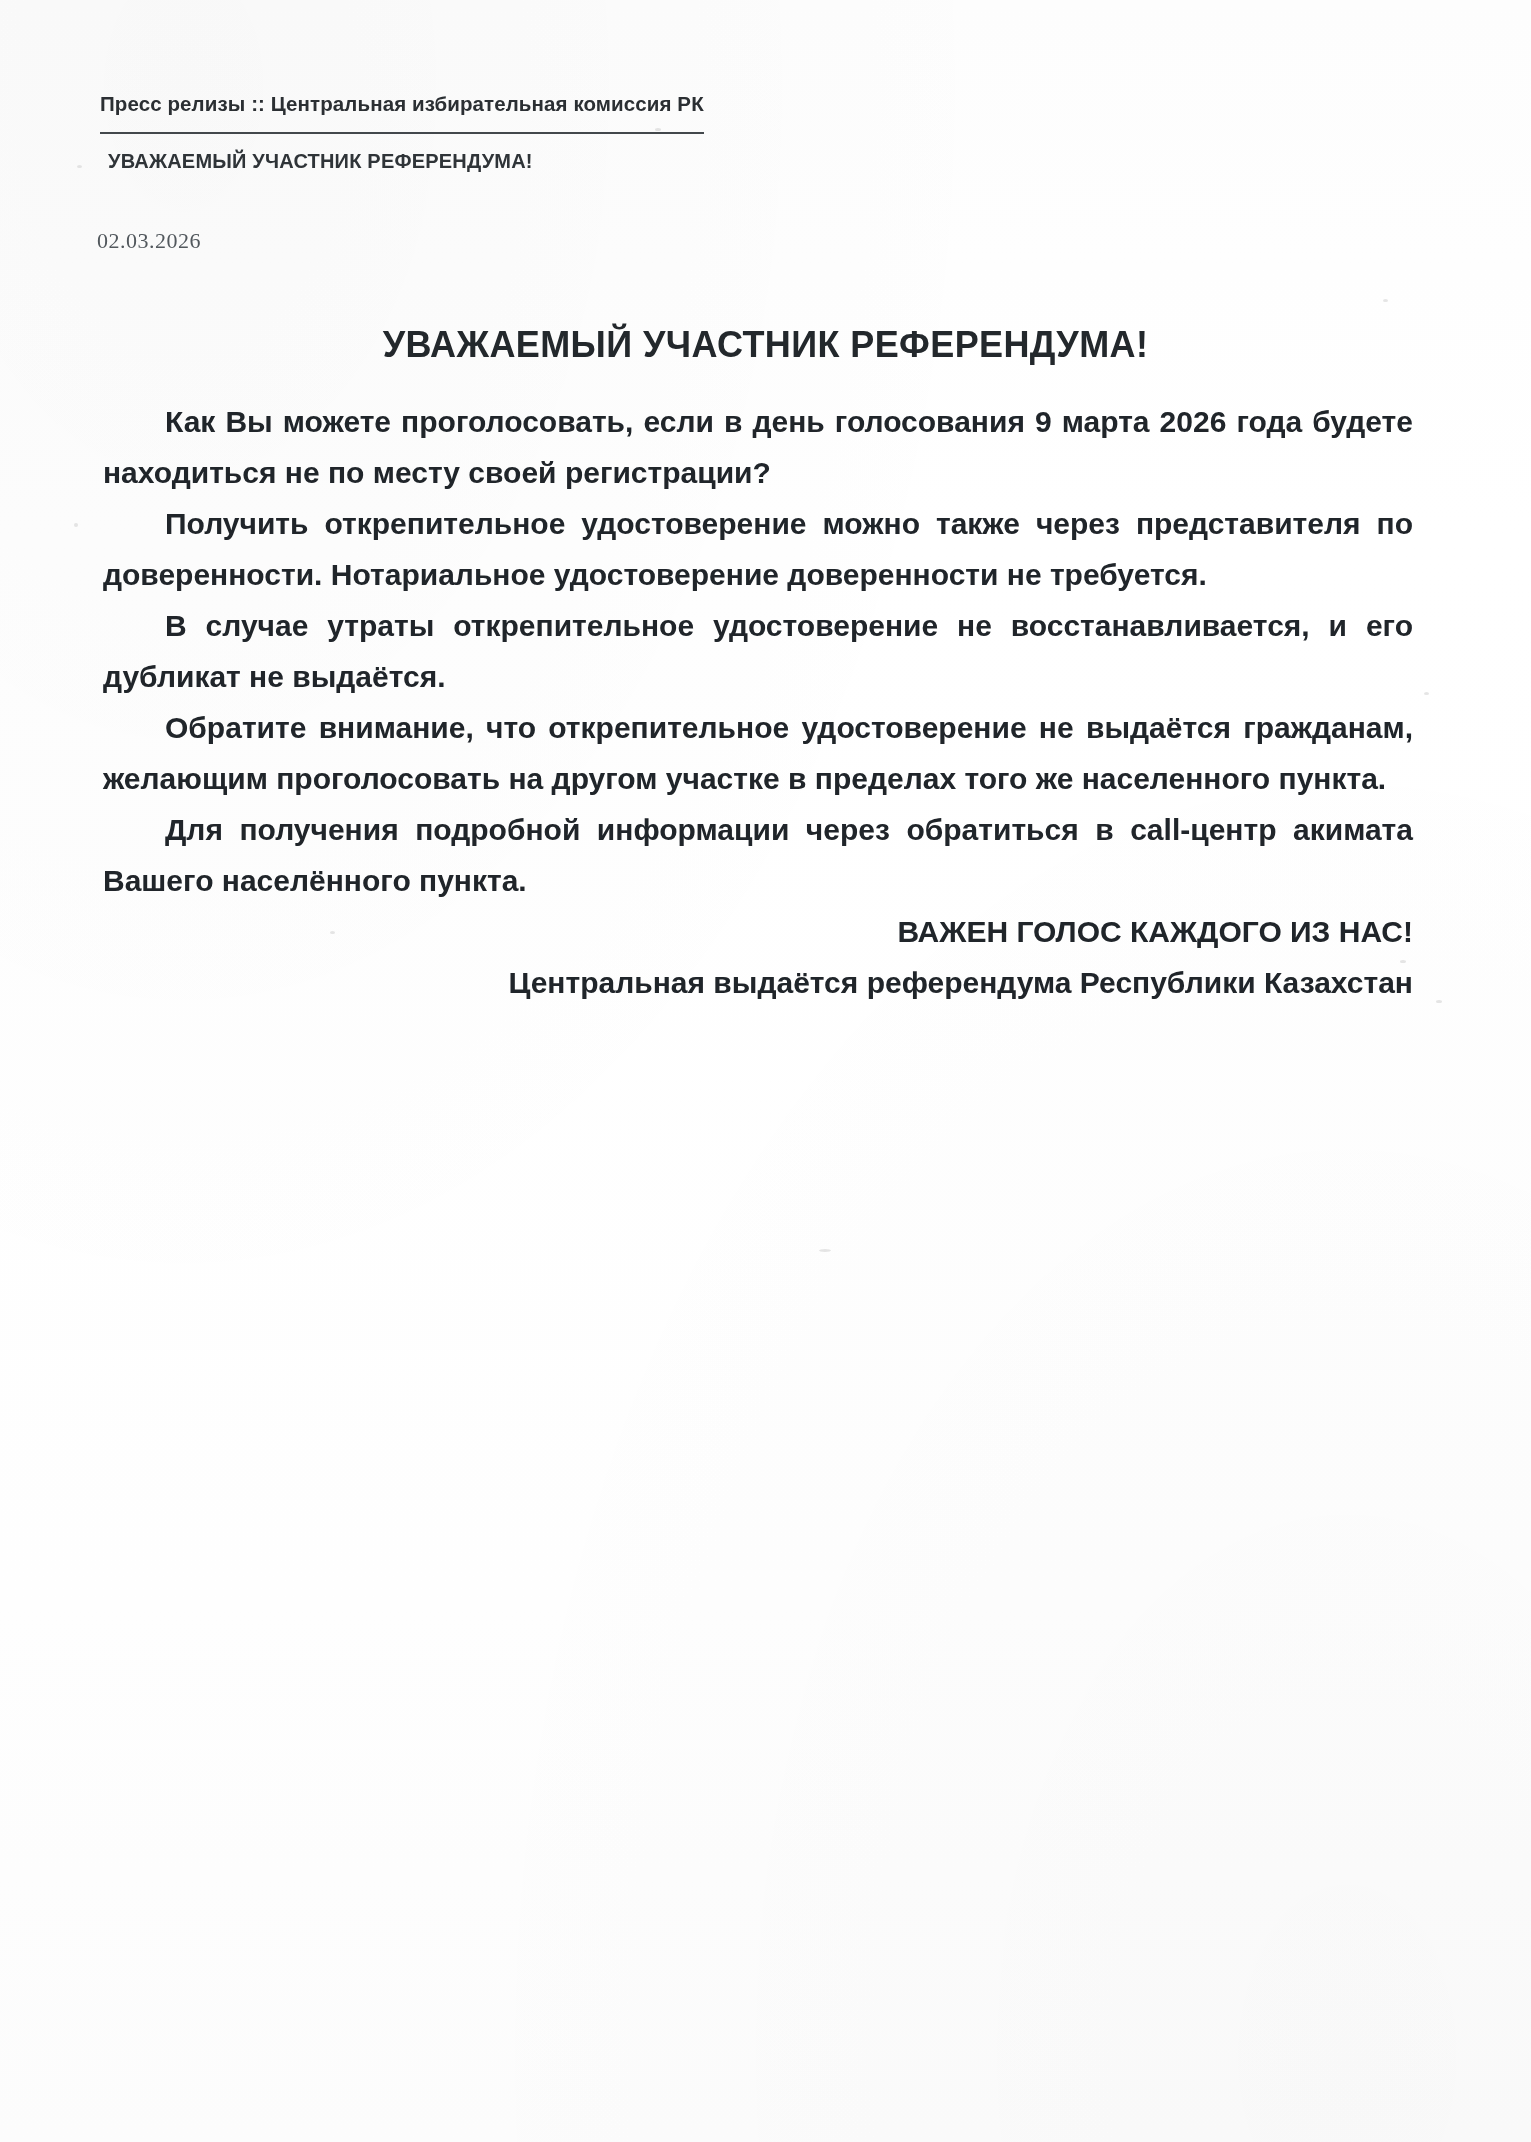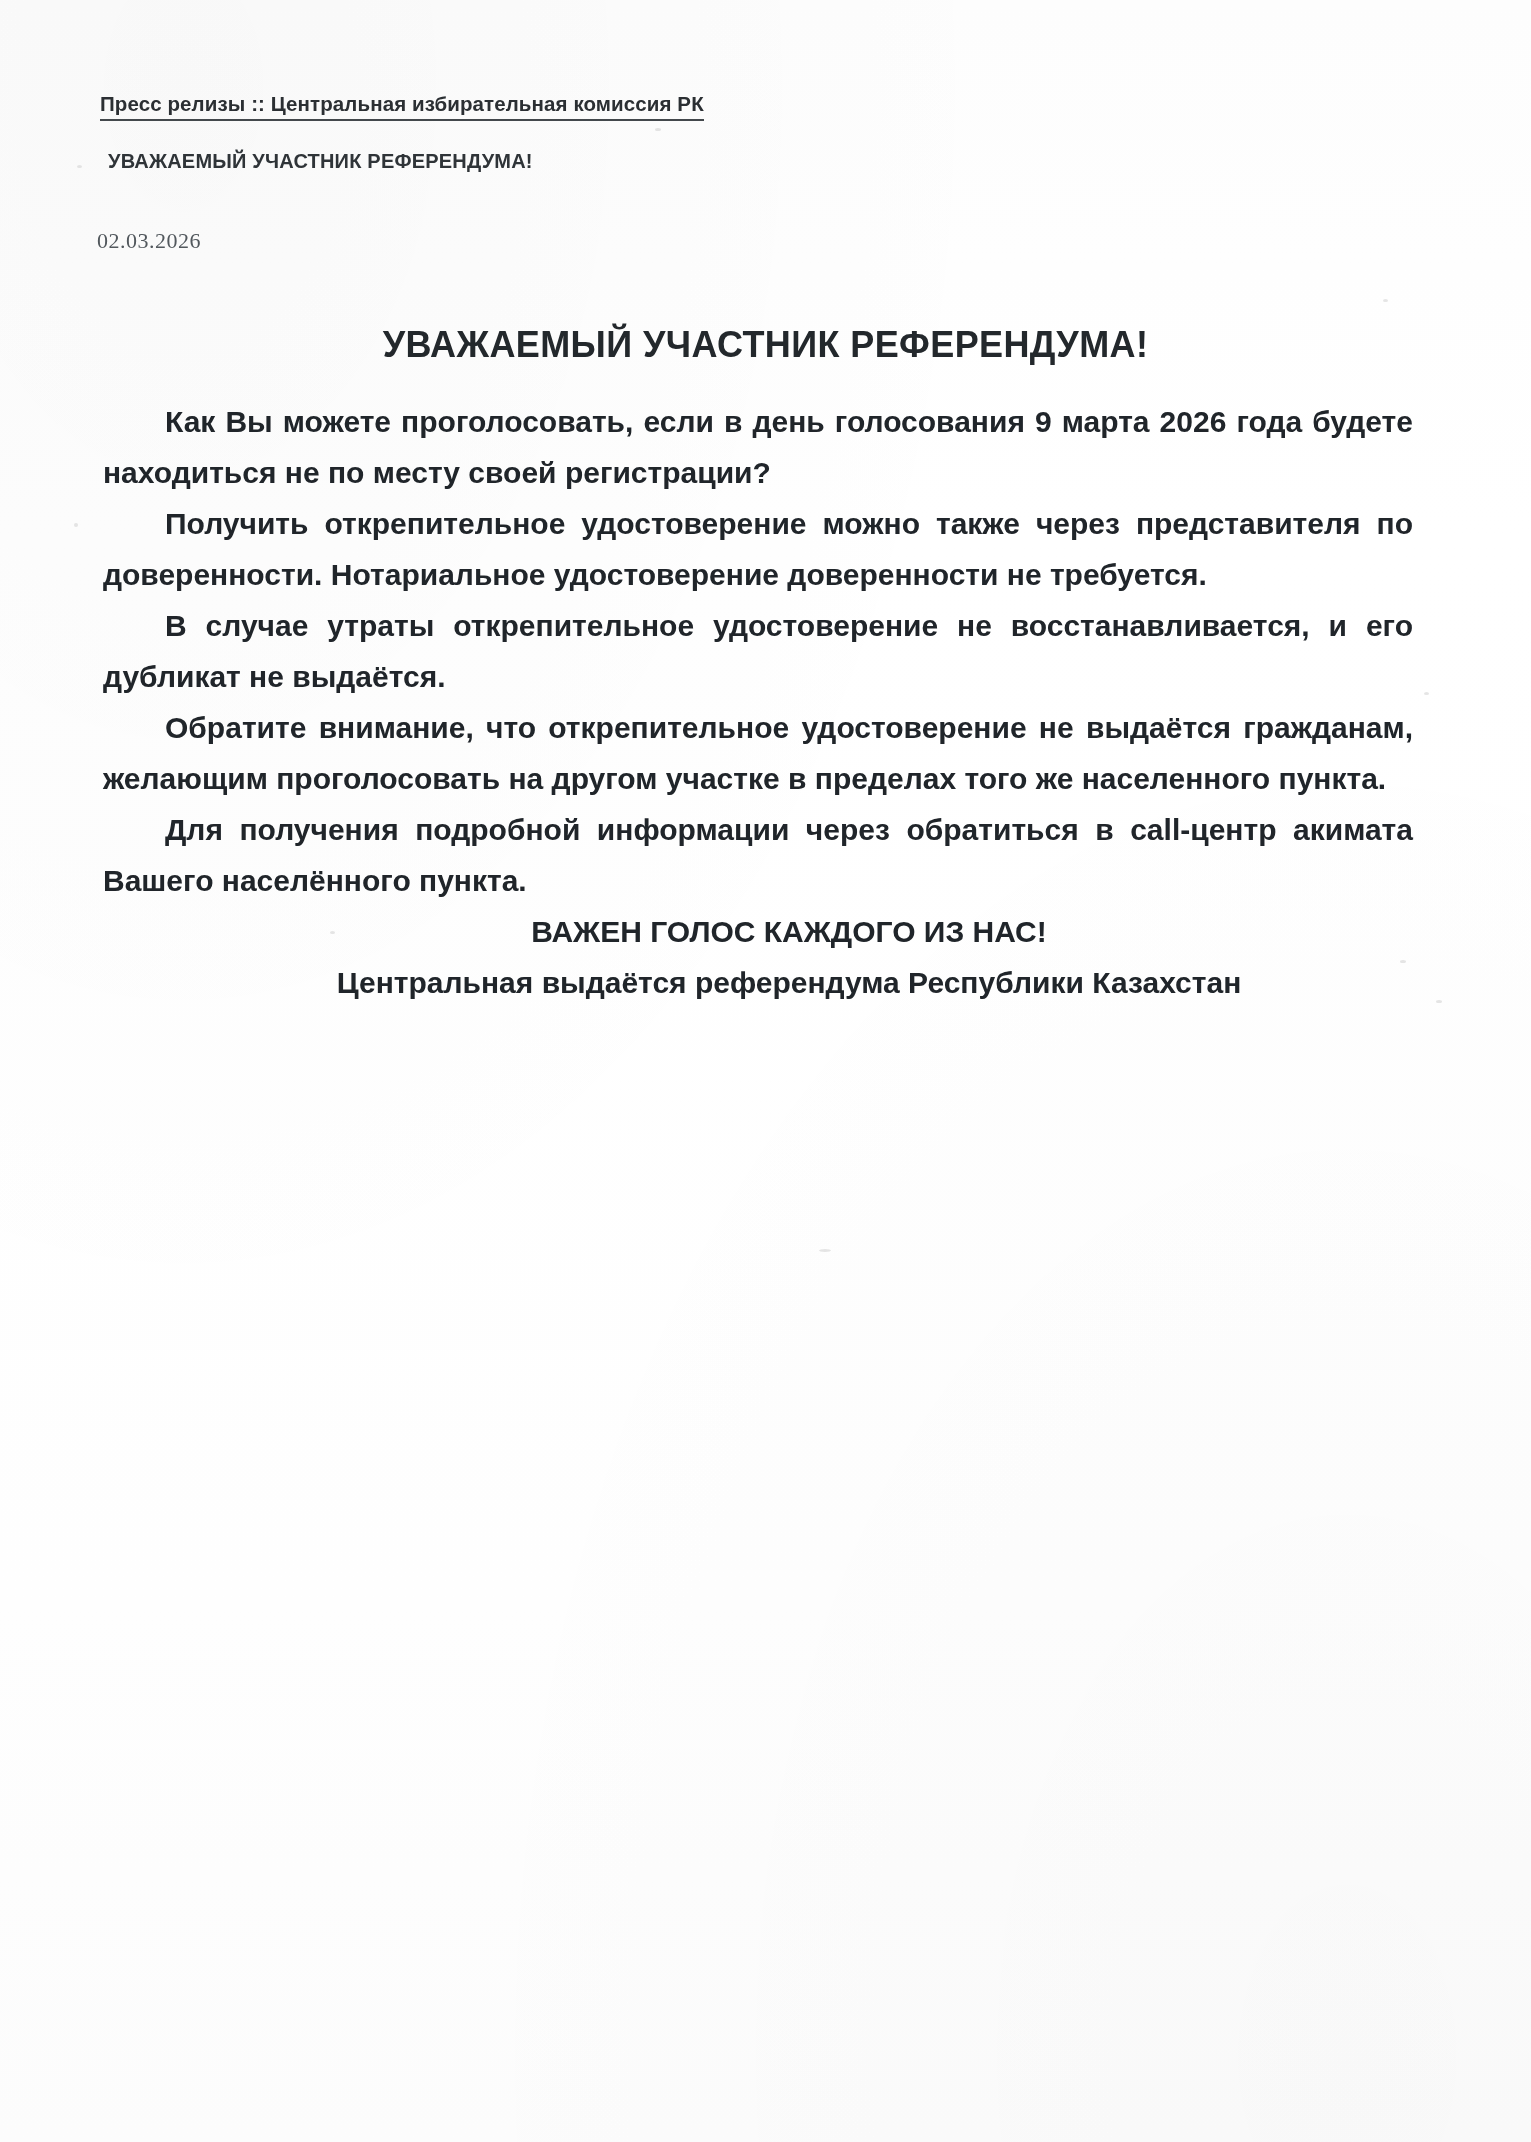--- a/index.html
+++ b/index.html
@@ -35,21 +35,21 @@
   .doc-header {
     position: absolute;
     left: 100px;
     top: 92px;
     font-family: "Liberation Sans", sans-serif;
     font-size: 20.5px;
     font-weight: 700;
     color: #2b2f33;
     letter-spacing: 0.1px;
     border-bottom: 2px solid #43484c;
-    padding-bottom: 3px;
+    padding-bottom: 16px;
     white-space: nowrap;
   }
 
   
   .doc-subheader {
     position: absolute;
     left: 108px;
     top: 150px;
     font-family: "Liberation Sans", sans-serif;
     font-size: 20px;
@@ -98,21 +98,21 @@
     color: #20252a;
     text-align: justify;
     text-justify: inter-word;
   }
   .doc-body p {
     margin: 0;
     text-indent: 62px;
   }
   
   .doc-body p.plain {
-    text-align: center;
+    text-align: right;
   }
 </style>
 </head>
 <body>
 
 <div class="page">
 
   <div class="speck" style="left:655px;  top:128px; width:6px;  height:3px;"></div>
   <div class="speck" style="left:77px;   top:165px; width:5px;  height:3px;"></div>
   <div class="speck" style="left:1383px; top:299px; width:5px;  height:3px;"></div>

